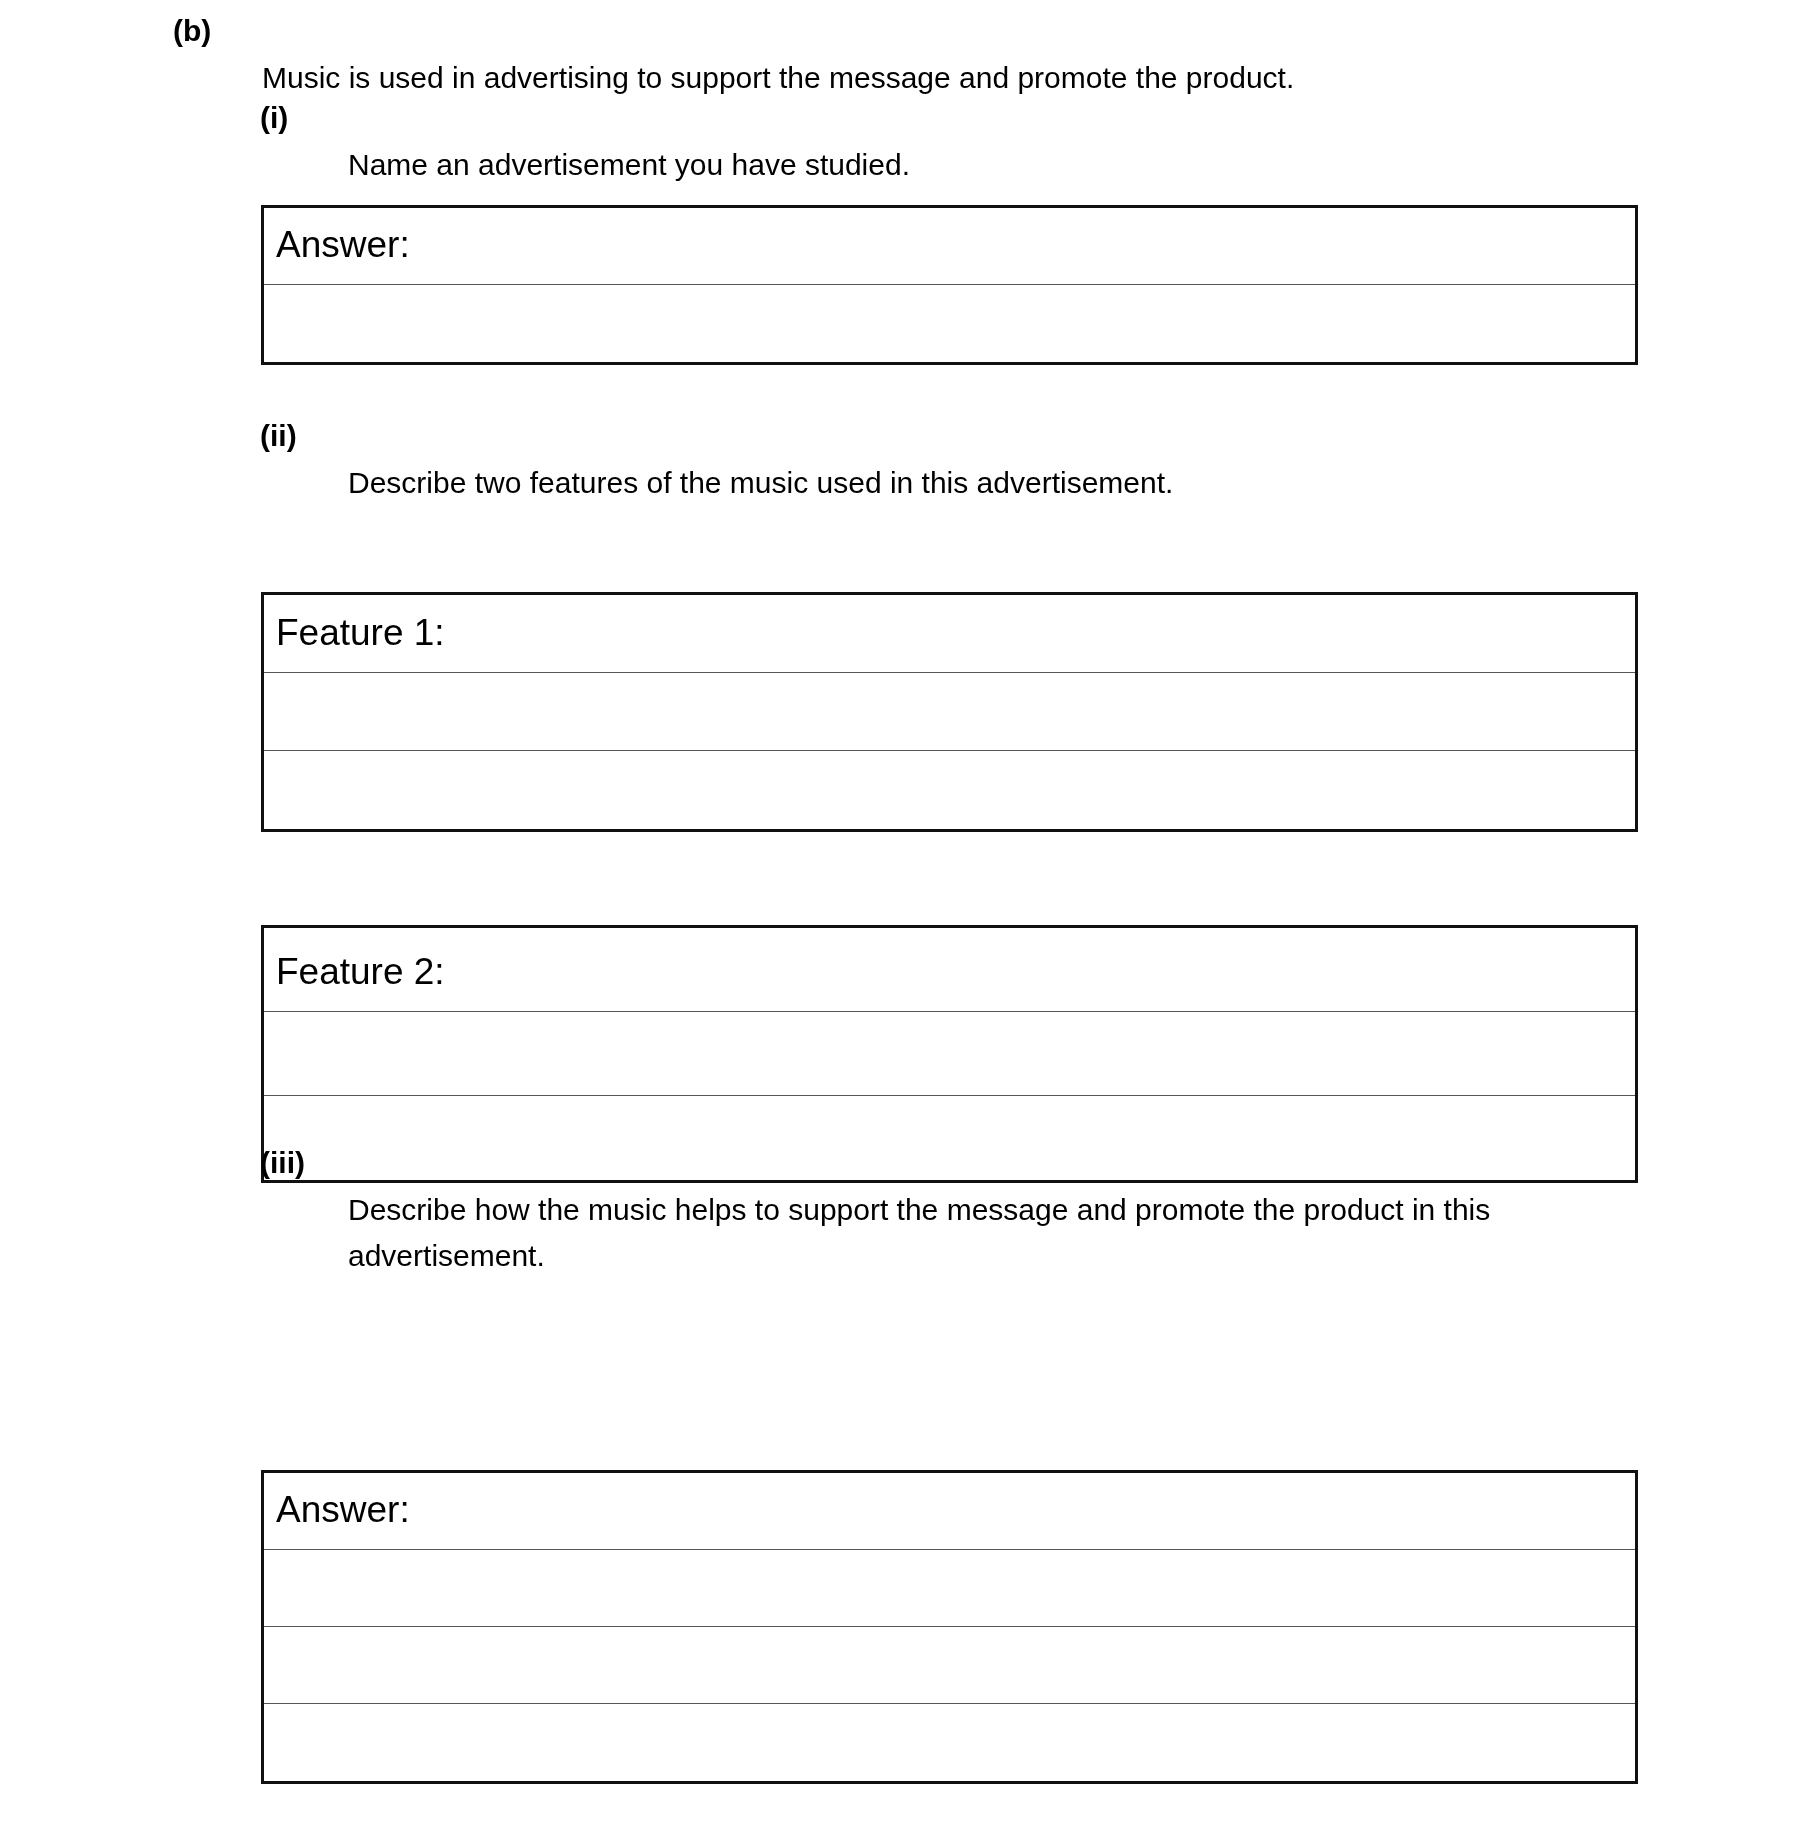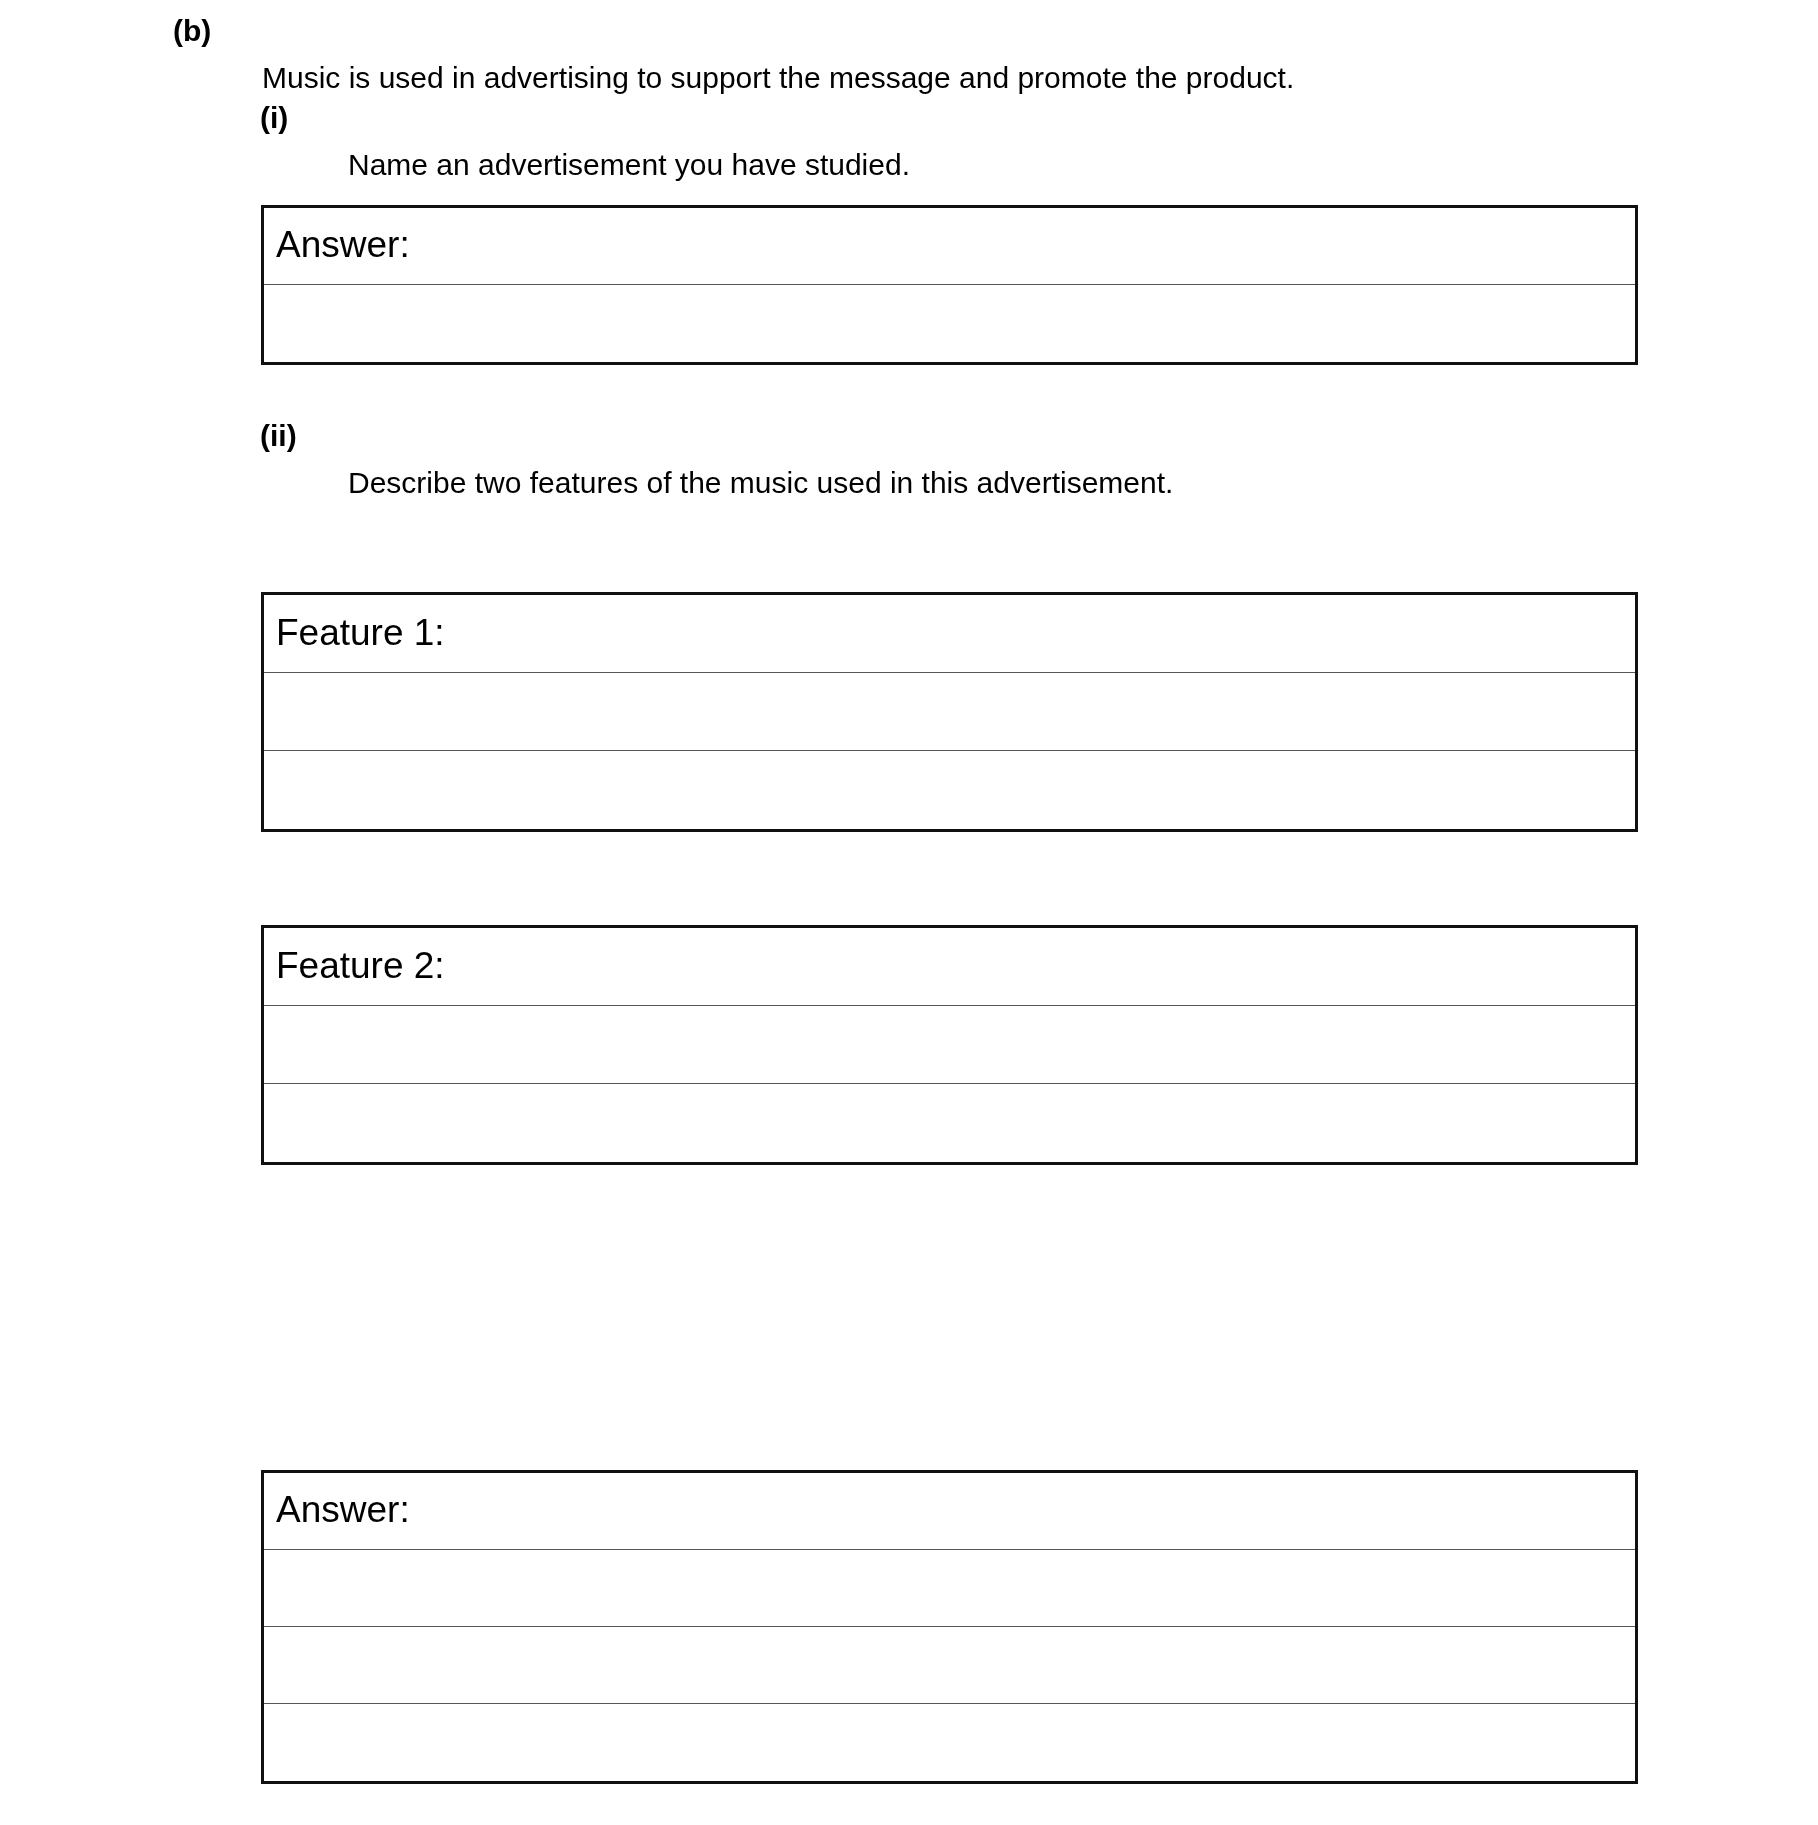--- a/index.html
+++ b/index.html
@@ -101,21 +101,21 @@
     white-space: nowrap;
   }
 
   #box-i      { top: 205px; }
   #box-f1     { top: 592px; }
   #box-f2     { top: 925px; }
   #box-iii    { top: 1470px; }
 
   #box-i .row      { height: 77px; }
   #box-f1 .row     { height: 78px; }
-  #box-f2 .row     { height: 78px; }
+  #box-f2 .row     { height: 78px; margin-top: 6px; }
   #box-iii .row    { height: 77px; }
 </style>
 </head>
 <body>
 
 <div class="page">
 
   <div class="qrow" id="part-b">
     <span class="qlabel">(b)</span>
     <span class="qtext">Music is used in advertising to support the message and promote the product.</span>
@@ -157,20 +157,24 @@
       <span class="rowlabel">Feature 2:</span>
     </div>
     <div class="row">
       <span class="rowlabel"></span>
     </div>
     <div class="row">
       <span class="rowlabel"></span>
     </div>
   </div>
 
+  <div class="qrow" id="item-iii">
+    <span class="qlabel">(iii)</span>
+    <span class="qtext">Describe how the music helps to support the message and promote the product in this advertisement.</span>
+  </div>
 
   <div class="answerbox" id="box-iii">
     <div class="row">
       <span class="rowlabel">Answer:</span>
     </div>
     <div class="row">
       <span class="rowlabel"></span>
     </div>
     <div class="row">
       <span class="rowlabel"></span>

